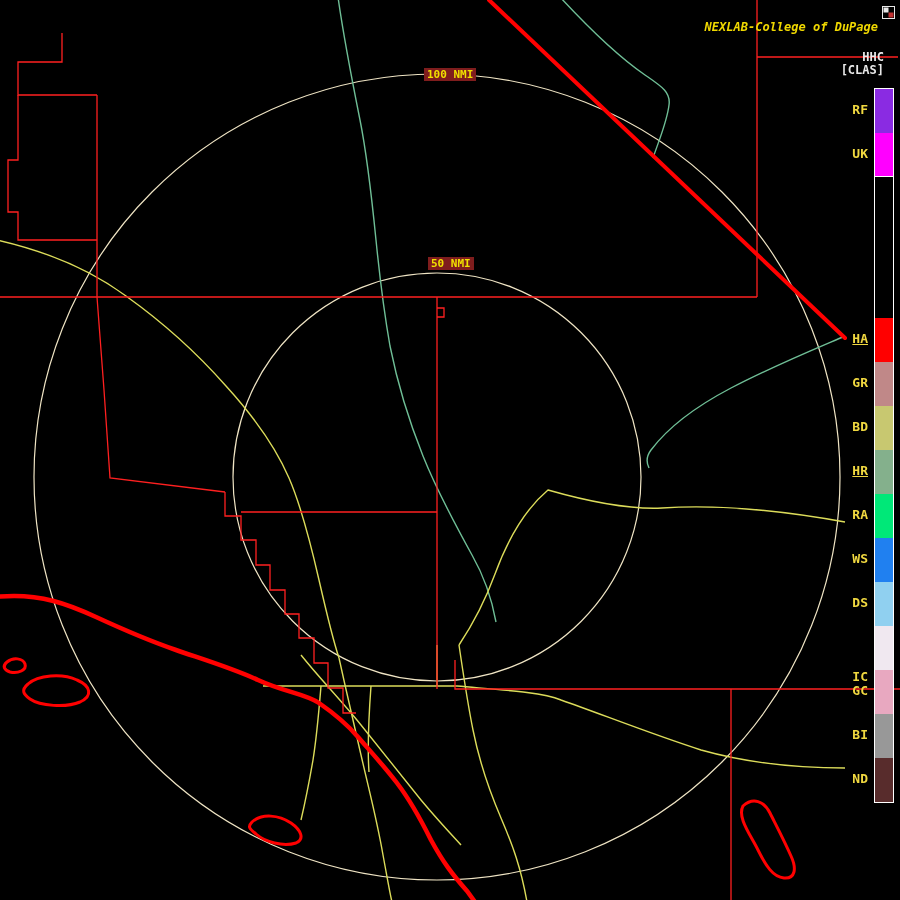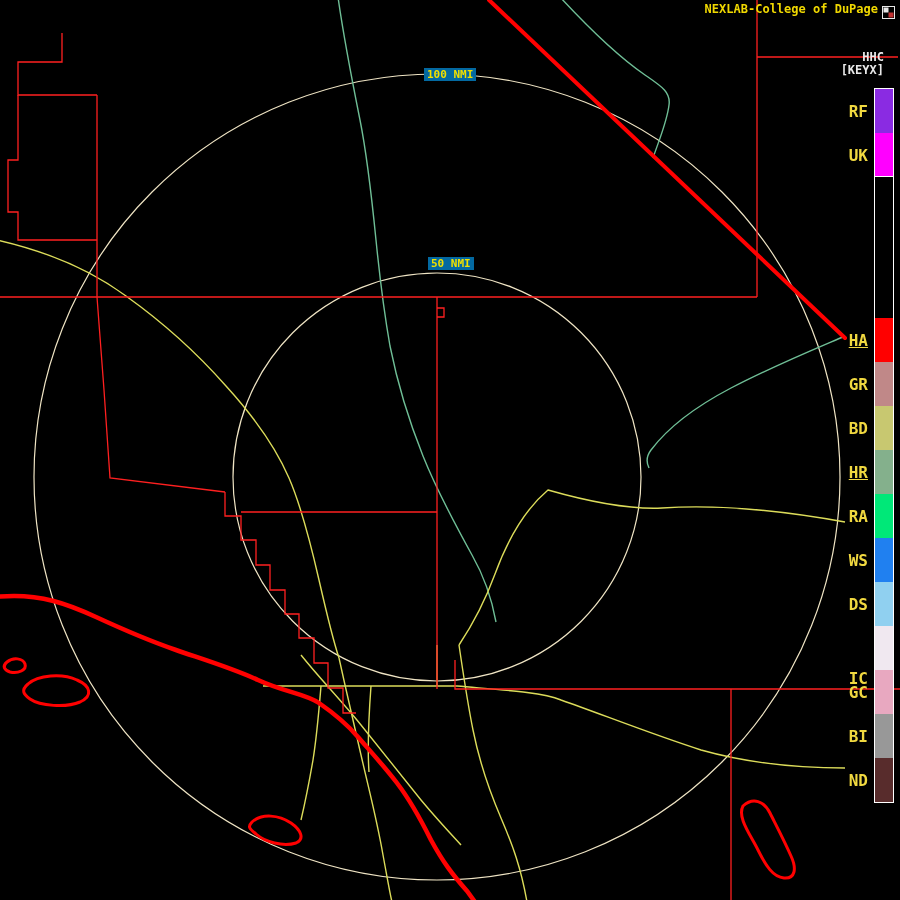--- a/index.html
+++ b/index.html
@@ -7,35 +7,35 @@
           font-family:"DejaVu Sans Mono","Liberation Mono",monospace;}
   svg.map{position:absolute;left:0;top:0;}
   .ring{stroke:var(--c-range_rings);fill:none;stroke-width:1.2;}
   .county{stroke:var(--c-county_lines);fill:none;stroke-width:1.3;}
   .state{stroke:var(--c-state_line);fill:none;stroke-width:4;stroke-linecap:round;}
   .coast{stroke:var(--c-coastline);fill:none;stroke-width:4.5;stroke-linecap:round;}
   .island{stroke:var(--c-coastline);fill:none;stroke-width:3;}
   .road{stroke:var(--c-roads);fill:none;stroke-width:1.4;}
   .river{stroke:var(--c-rivers);fill:none;stroke-width:1.4;}
 
-  .title{position:absolute;top:2px;right:22px;color:#F0D800;font-size:12px;font-weight:bold;white-space:nowrap;}
+  .title{position:absolute;top:20px;right:22px;color:#F0D800;font-size:12px;font-weight:bold;white-space:nowrap;font-style:italic;}
   .logo{position:absolute;top:6px;right:5px;width:13px;height:13px;}
   .prod-code{position:absolute;top:50px;right:16px;color:#E8E8E8;font-size:12px;font-weight:bold;}
   .prod-mode{position:absolute;top:63px;right:16px;color:#E8E8E8;font-size:12px;font-weight:bold;}
 
-  .ring-label{position:absolute;color:#F0E000;font-size:11px;font-weight:bold;background:#0369a1;padding:0 3px;white-space:nowrap;}
+  .ring-label{position:absolute;color:#F0E000;font-size:11px;font-weight:bold;background:#7f1d1d;padding:0 3px;white-space:nowrap;}
   .ring-label.r100{left:424px;top:68px;}
   .ring-label.r50{left:428px;top:257px;text-align:right;}
 
   .legend-bar{position:absolute;left:874px;top:88px;width:20px;height:715px;border:1px solid #fff;
               box-sizing:border-box;background:#000;}
   .legend-block{position:absolute;left:0;width:100%;box-sizing:border-box;}
   .legend-block.tick{border-bottom:1px solid #fff;}
   .legend-labels{position:absolute;top:0;right:32px;width:40px;height:900px;}
-  .legend-label{position:absolute;right:0;color:#F0D840;font-size:16px;font-weight:bold;text-align:right;}
+  .legend-label{position:absolute;right:0;color:#F0D840;font-size:13px;font-weight:bold;text-align:right;}
 
   .caption-bar{position:absolute;left:0;bottom:0;width:900px;height:15px;border-top:1px solid #C0C0C0;
                text-align:center;}
   .caption{color:#A3A320;font-size:13px;font-weight:bold;letter-spacing:1.5px;line-height:15px;white-space:nowrap;}
 </style>
 </head>
 <body>
 
 <div class="screen">
 
@@ -82,21 +82,21 @@
     <path class="island" d="M743,806 C753,797 764,801 770,813 C776,825 784,840 791,856 C797,869 795,879 784,878 C773,877 766,866 758,850 C750,834 737,817 743,806 Z"></path>
   </svg>
 
   <div class="title">NEXLAB-College of DuPage</div>
   <svg class="logo" viewBox="0 0 13 13">
     <rect x="0.5" y="0.5" width="12" height="12" fill="#000" stroke="#E8E8E8"></rect>
     <rect x="1.5" y="1.5" width="5" height="5" fill="#E8E8E8"></rect>
     <rect x="6.5" y="6.5" width="5" height="5" fill="#C03030"></rect>
   </svg>
   <div class="prod-code">HHC</div>
-  <div class="prod-mode">[KEYX]</div>
+  <div class="prod-mode">[CLAS]</div>
 
   <div class="ring-label r100">100 NMI</div>
   <div class="ring-label r50">50 NMI</div>
 
   <div class="legend-bar">
       <div class="legend-block" style="top: 0px; height: 44px; background: rgb(138, 43, 226);"></div>
       <div class="legend-block tick" style="top: 44px; height: 44px; background: rgb(255, 0, 255);"></div>
       <div class="legend-block" style="top: 88px; height: 141px; background: rgb(0, 0, 0);"></div>
       <div class="legend-block" style="top: 229px; height: 44px; background: rgb(255, 0, 0);"></div>
       <div class="legend-block" style="top: 273px; height: 44px; background: rgb(192, 136, 136);"></div>

